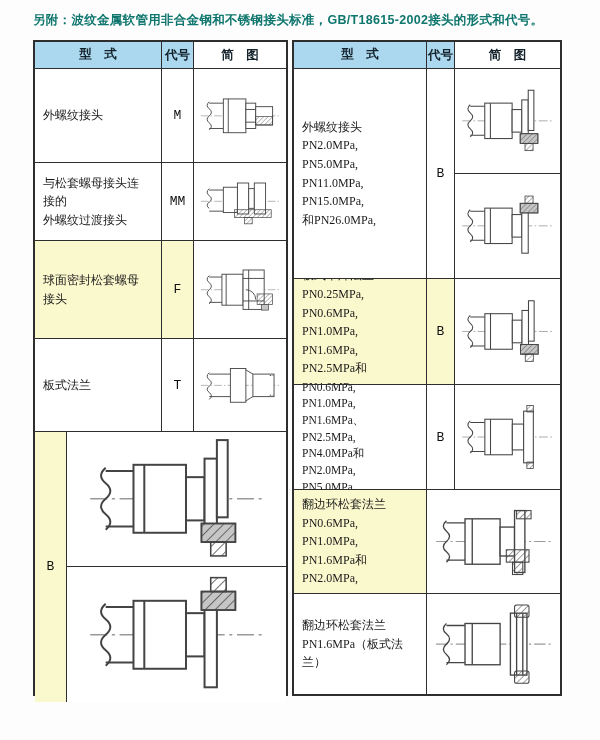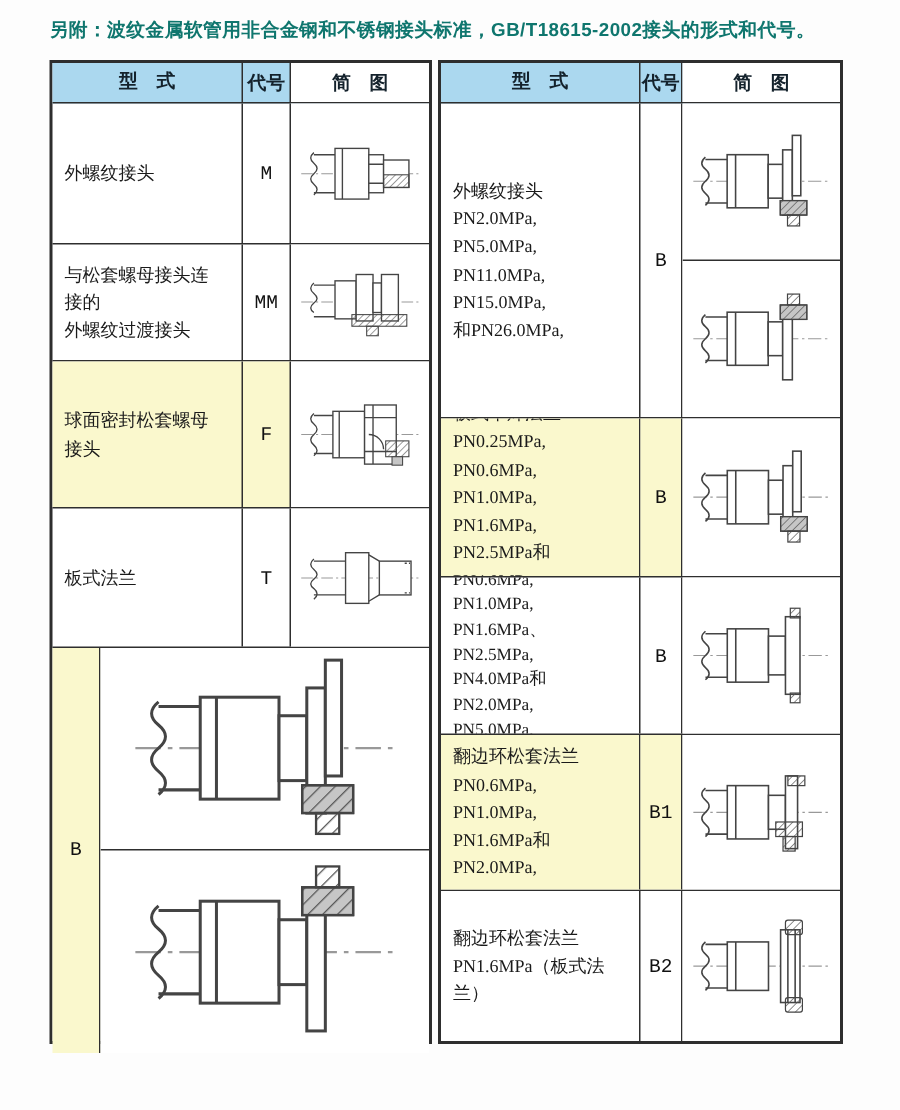--- a/index.html
+++ b/index.html
@@ -309,31 +309,29 @@
       <svg viewBox="0 0 120 80">
           <use href="#sym-weld-flange"></use>
         </svg>
     </div>
   </div>
 
   <div class="row hl" style="height:104px">
     <div class="cell type">翻边环松套法兰
 PN0.6MPa, PN1.0MPa,
 PN1.6MPa和PN2.0MPa,</div>
-    <div class="cell code">B1</div>
     <div class="cell diag">
       <svg viewBox="0 0 120 80">
           <use href="#sym-flare-flange"></use>
         </svg>
     </div>
   </div>
 
   <div class="row" style="flex:1">
     <div class="cell type">翻边环松套法兰
 PN1.6MPa（板式法兰）</div>
-    <div class="cell code">B2</div>
     <div class="cell diag">
       <svg viewBox="0 0 120 80">
           <use href="#sym-disc-flange"></use>
         </svg>
     </div>
   </div>
 </div>
 
 </body></html>

